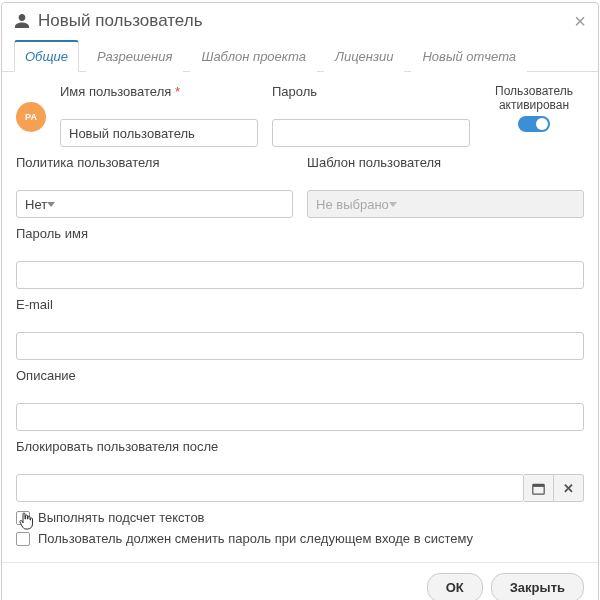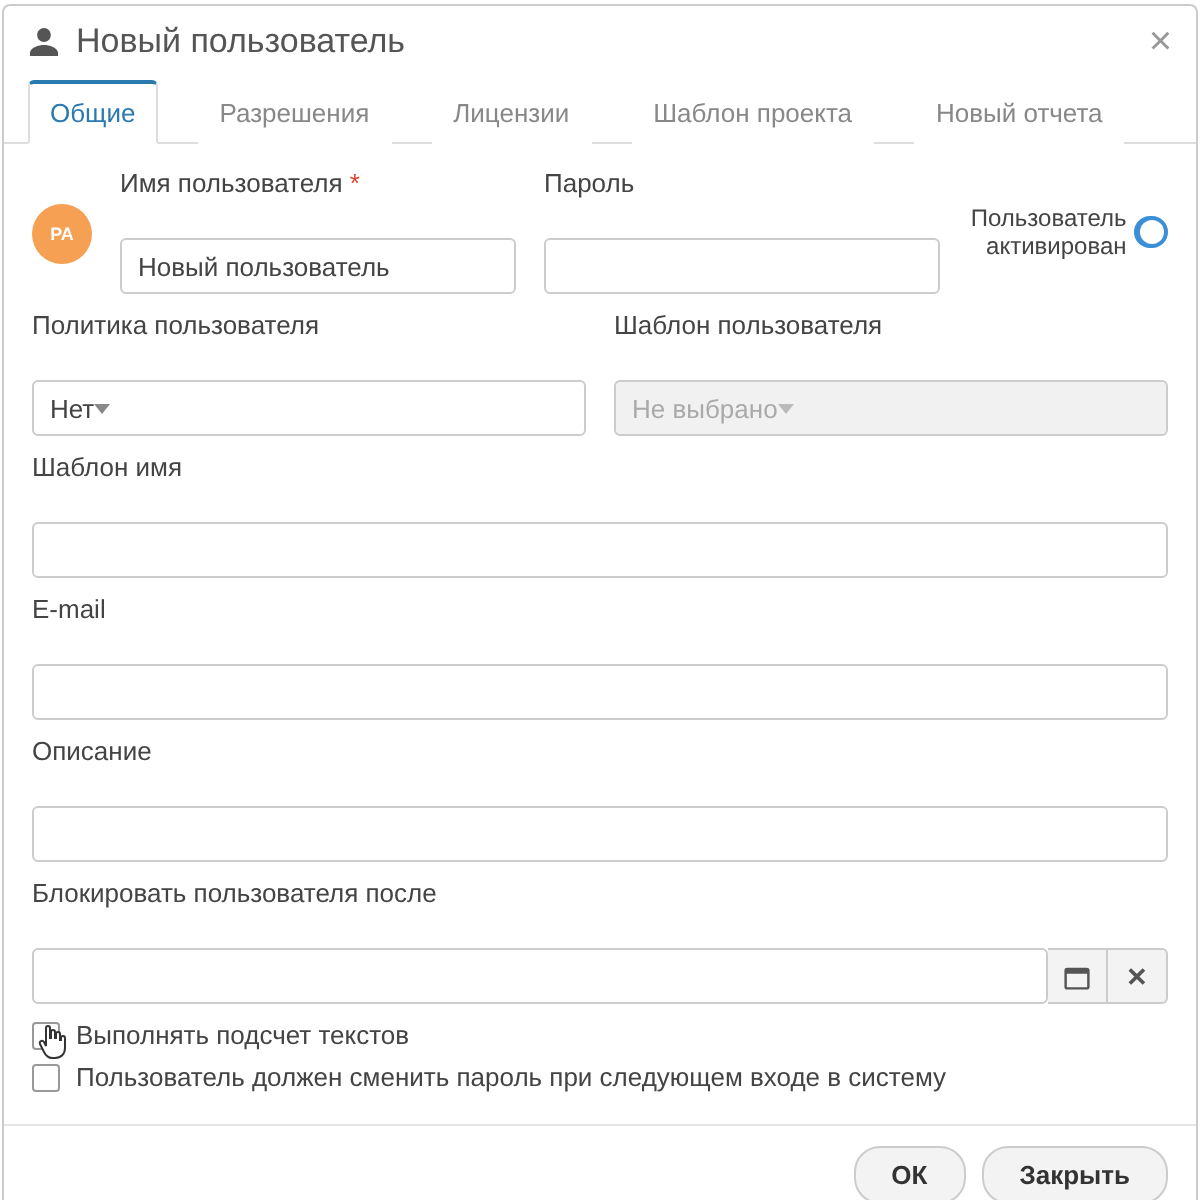--- a/index.html
+++ b/index.html
@@ -36,21 +36,22 @@
   .close {
     color: #999;
     font-size: 20px;
     cursor: pointer;
     line-height: 1;
   }
   .tabs {
     display: flex;
     border-bottom: 1px solid #ddd;
     padding: 0 12px;
-    gap: 20px;
+    gap: 7px;
+    font-style: italic;
   }
   .tab {
     padding: 8px 10px 7px;
     font-size: 13px;
     color: #888;
     cursor: pointer;
     border: 1px solid transparent;
     border-bottom: none;
     position: relative;
     top: 1px;
@@ -99,21 +100,21 @@
     background: #f1f1f1;
     color: #aaa;
   }
   .caret {
     width: 0; height: 0;
     border-left: 4px solid transparent;
     border-right: 4px solid transparent;
     border-top: 5px solid #888;
   }
   .select.disabled .caret { border-top-color: #bbb; }
-  .toggle-wrap { display:flex; flex-direction:row; align-items:center; gap:4px; text-align:right; }
+  .toggle-wrap { display:flex; flex-direction:column; align-items:center; gap:4px; text-align:center; }
   .toggle {
     width: 32px; height: 16px; border-radius: 10px;
     background: #3a8fd6;
     position: relative;
     cursor: pointer;
   }
   .toggle .knob {
     width: 12px; height: 12px; border-radius: 50%;
     background: #fff;
     position: absolute; top: 2px; right: 2px;
@@ -179,22 +180,22 @@
         <path fill="#555" d="M8 8c1.9 0 3.4-1.6 3.4-3.5S9.9 1 8 1 4.6 2.6 4.6 4.5 6.1 8 8 8zm0 1.5c-2.5 0-7 1.3-7 4V15h14v-1.5c0-2.7-4.5-4-7-4z"></path>
       </svg>
       <span>Новый пользователь</span>
     </div>
     <span class="close">×</span>
   </div>
 
   <div class="tabs">
     <div class="tab active">Общие</div>
     <div class="tab">Разрешения</div>
+    <div class="tab">Шаблон проекта</div>
     <div class="tab">Лицензии</div>
-    <div class="tab">Шаблон проекта</div>
     <div class="tab">Новый отчета</div>
   </div>
 
   <div class="body">
 
     <div class="row">
       <div class="avatar">PA</div>
       <div class="field" style="flex:1">
         <span class="label">
           <span>Имя пользователя</span> <span class="req">*</span>
@@ -224,21 +225,21 @@
       <div class="field" style="flex:1">
         <span class="label">Шаблон пользователя</span>
         <div class="select disabled">
           <span>Не выбрано</span>
           <span class="caret"></span>
         </div>
       </div>
     </div>
 
     <div class="field full" style="margin-bottom:8px">
-      <span class="label">Шаблон имя</span>
+      <span class="label">Пароль имя</span>
       <input type="text" style="">
     </div>
 
     <div class="field full" style="margin-bottom:8px">
       <span class="label">E-mail</span>
       <input type="text" style="">
     </div>
 
     <div class="field full" style="margin-bottom:8px">
       <span class="label">Описание</span>

